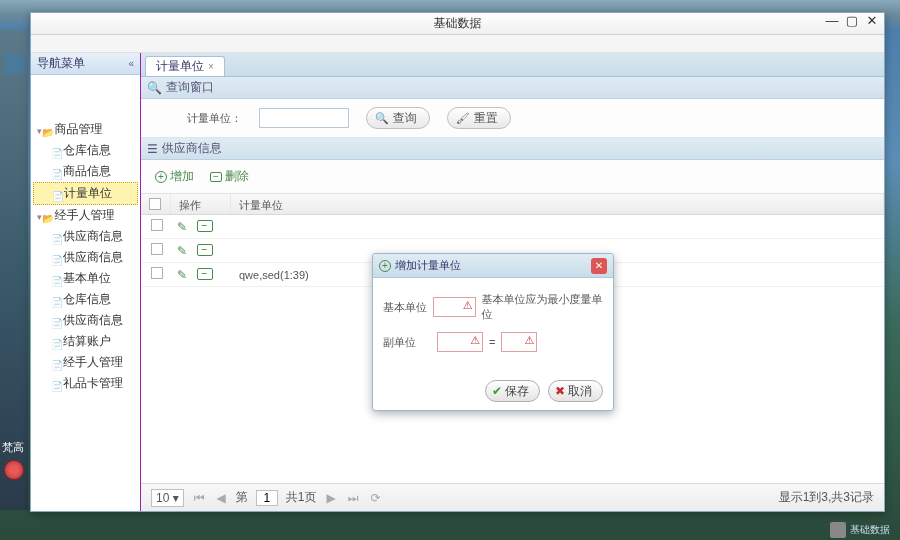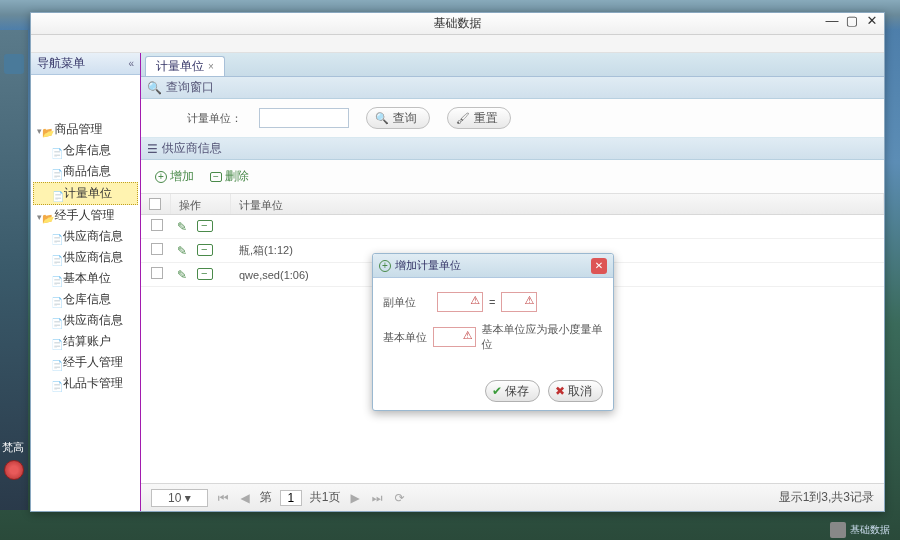--- a/index.html
+++ b/index.html
@@ -52,21 +52,21 @@
 .gh-name { flex: 1; }
 .grid-row { display: flex; height: 24px; align-items: center; border-bottom: 1px solid #f0f0f0; }
 .gr-check { width: 30px; padding-left: 10px; }
 .checkbox { width: 12px; height: 12px; border: 1px solid #b0b0b0; background: #fff; display: inline-block; }
 .gr-op { width: 60px; display: flex; gap: 6px; padding-left: 6px; }
 .edit-icon { width: 14px; height: 14px; color: #4a8a4a; font-size: 12px; }
 .del-icon { width: 16px; height: 12px; border: 1px solid #4a8a4a; border-radius: 2px; position: relative; }
 .del-icon::after { content: "−"; position: absolute; top: -2px; left: 3px; color: #4a8a4a; font-size: 11px; }
 .gr-name { flex: 1; padding-left: 8px; font-size: 11px; color: #555; }
 .pager { height: 28px; background: linear-gradient(to bottom, #f8f8f8, #ececec); border-top: 1px solid #d8d8d8; display: flex; align-items: center; padding: 0 10px; gap: 8px; font-size: 11px; color: #555; }
-.page-sel { border: 1px solid #c0c0c0; padding: 1px 16px; background: #fff; }
+.page-sel { border: 1px solid #c0c0c0; padding: 1px 4px; background: #fff; }
 .pg-btn { color: #aaa; cursor: pointer; padding: 0 2px; }
 .pg-input { width: 22px; height: 16px; border: 1px solid #c0c0c0; text-align: center; }
 .pg-info { margin-left: auto; }
 .dialog { position: absolute; left: 372px; top: 253px; width: 242px; background: #fff; border: 1px solid #9ab8d0; box-shadow: 0 3px 10px rgba(0,0,0,0.3); border-radius: 3px; }
 .dlg-title { height: 24px; background: linear-gradient(to bottom, #e0ecf4, #c8dce8); border-bottom: 1px solid #b0c8e0; display: flex; align-items: center; padding: 0 6px; border-radius: 3px 3px 0 0; }
 .dlg-title-text { flex: 1; font-size: 11px; color: #336; }
 .dlg-close { width: 16px; height: 16px; background: #d55; color: #fff; border-radius: 3px; display: flex; align-items: center; justify-content: center; font-size: 10px; cursor: pointer; }
 .dlg-body { padding: 14px 10px 10px; }
 .dlg-row { display: flex; align-items: center; gap: 6px; margin-bottom: 10px; }
 .dlg-label { font-size: 11px; color: #555; width: 48px; }
@@ -222,29 +222,28 @@
               <span class="edit-icon">✎</span>
               <span class="del-icon"></span>
             </div>
         </div>
         <div class="grid-row">
           <div class="gr-check"><span class="checkbox"></span></div>
           <div class="gr-op">
               <span class="edit-icon">✎</span>
               <span class="del-icon"></span>
             </div>
-          <div class="gr-name">瓶,箱(1:12)</div>
         </div>
         <div class="grid-row">
           <div class="gr-check"><span class="checkbox"></span></div>
           <div class="gr-op">
               <span class="edit-icon">✎</span>
               <span class="del-icon"></span>
             </div>
-          <div class="gr-name">qwe,sed(1:06)</div>
+          <div class="gr-name">qwe,sed(1:39)</div>
         </div>
       </div>
 
       <div class="pager">
         <span class="page-sel"><span>10</span> ▾</span>
         <span class="pg-btn">⏮</span>
         <span class="pg-btn">◀</span>
         <span>第</span>
         <input class="pg-input" value="1" style="">
         <span>共1页</span>
@@ -258,30 +257,30 @@
 </div>
 
 <div class="dialog">
   <div class="dlg-title">
     <span class="plus-circle" style="margin-right:4px">+</span>
     <span class="dlg-title-text">增加计量单位</span>
     <span class="dlg-close">✕</span>
   </div>
   <div class="dlg-body">
     <div class="dlg-row">
+      <span class="dlg-label">基本单位</span>
+      <span class="dlg-input"></span>
+      <span class="dlg-hint">基本单位应为最小度量单位</span>
+    </div>
+    <div class="dlg-row">
       <span class="dlg-label">副单位</span>
       <span class="dlg-input"></span>
       <span class="dlg-eq">=</span>
       <span class="dlg-input" style="width:36px"></span>
     </div>
-    <div class="dlg-row">
-      <span class="dlg-label">基本单位</span>
-      <span class="dlg-input"></span>
-      <span class="dlg-hint">基本单位应为最小度量单位</span>
-    </div>
   </div>
   <div class="dlg-footer">
     <div class="dlg-btn">
         <span class="check-green">✔</span>
         <span>保存</span>
       </div>
     <div class="dlg-btn">
         <span class="x-red">✖</span>
         <span>取消</span>
       </div>

